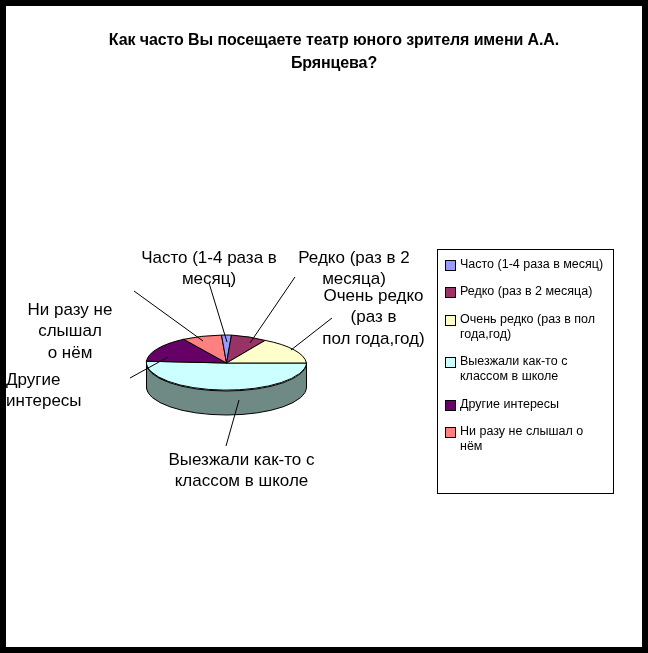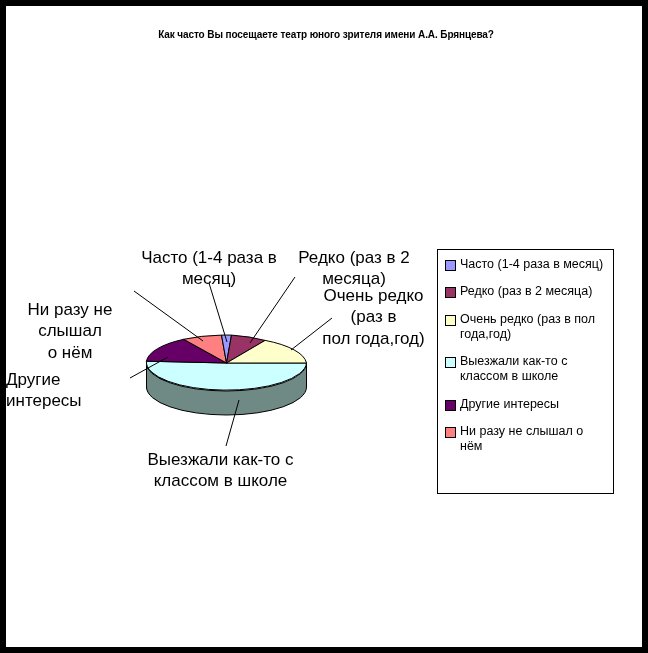--- a/index.html
+++ b/index.html
@@ -15,25 +15,25 @@
     position: relative;
     width: 648px;
     height: 653px;
     box-sizing: border-box;
     background: #ffffff;
     border: 6px solid #000000;
     overflow: hidden;
   }
   #chart-title {
     position: absolute;
-    left: 60px;
+    left: 68px;
     top: 22px;
     width: 520px;
     text-align: center;
-    font-size: 10px;
+    font-size: 16px;
     font-weight: bold;
     color: #000000;
     line-height: 1.45;
     letter-spacing: -0.1px;
   }
 
   
   #pie-area {
     position: absolute;
     left: 0;
@@ -50,21 +50,21 @@
     color: #000000;
     line-height: 1.25;
     text-align: center;
     white-space: pre-line;
   }
   #label-chasto      { left: 133px; top: 241px; width: 140px; }
   #label-redko       { left: 288px; top: 241px; width: 120px; }
   #label-ochen-redko { left: 305px; top: 279px; width: 125px; }
   #label-nirazu      { left: -2px;  top: 293px; width: 132px; }
   #label-drugie      { left: 0px;   top: 363px; width: 122px; text-align: left;}
-  #label-vyezzhali   { left: 132px; top: 443px; width: 165px; }
+  #label-vyezzhali   { left: 153px; top: 443px; width: 165px; }
 
   
   #legend {
     position: absolute;
     left: 431px;
     top: 243px;
     width: 177px;
     height: 245px;
     box-sizing: border-box;
     border: 1px solid #000000;

